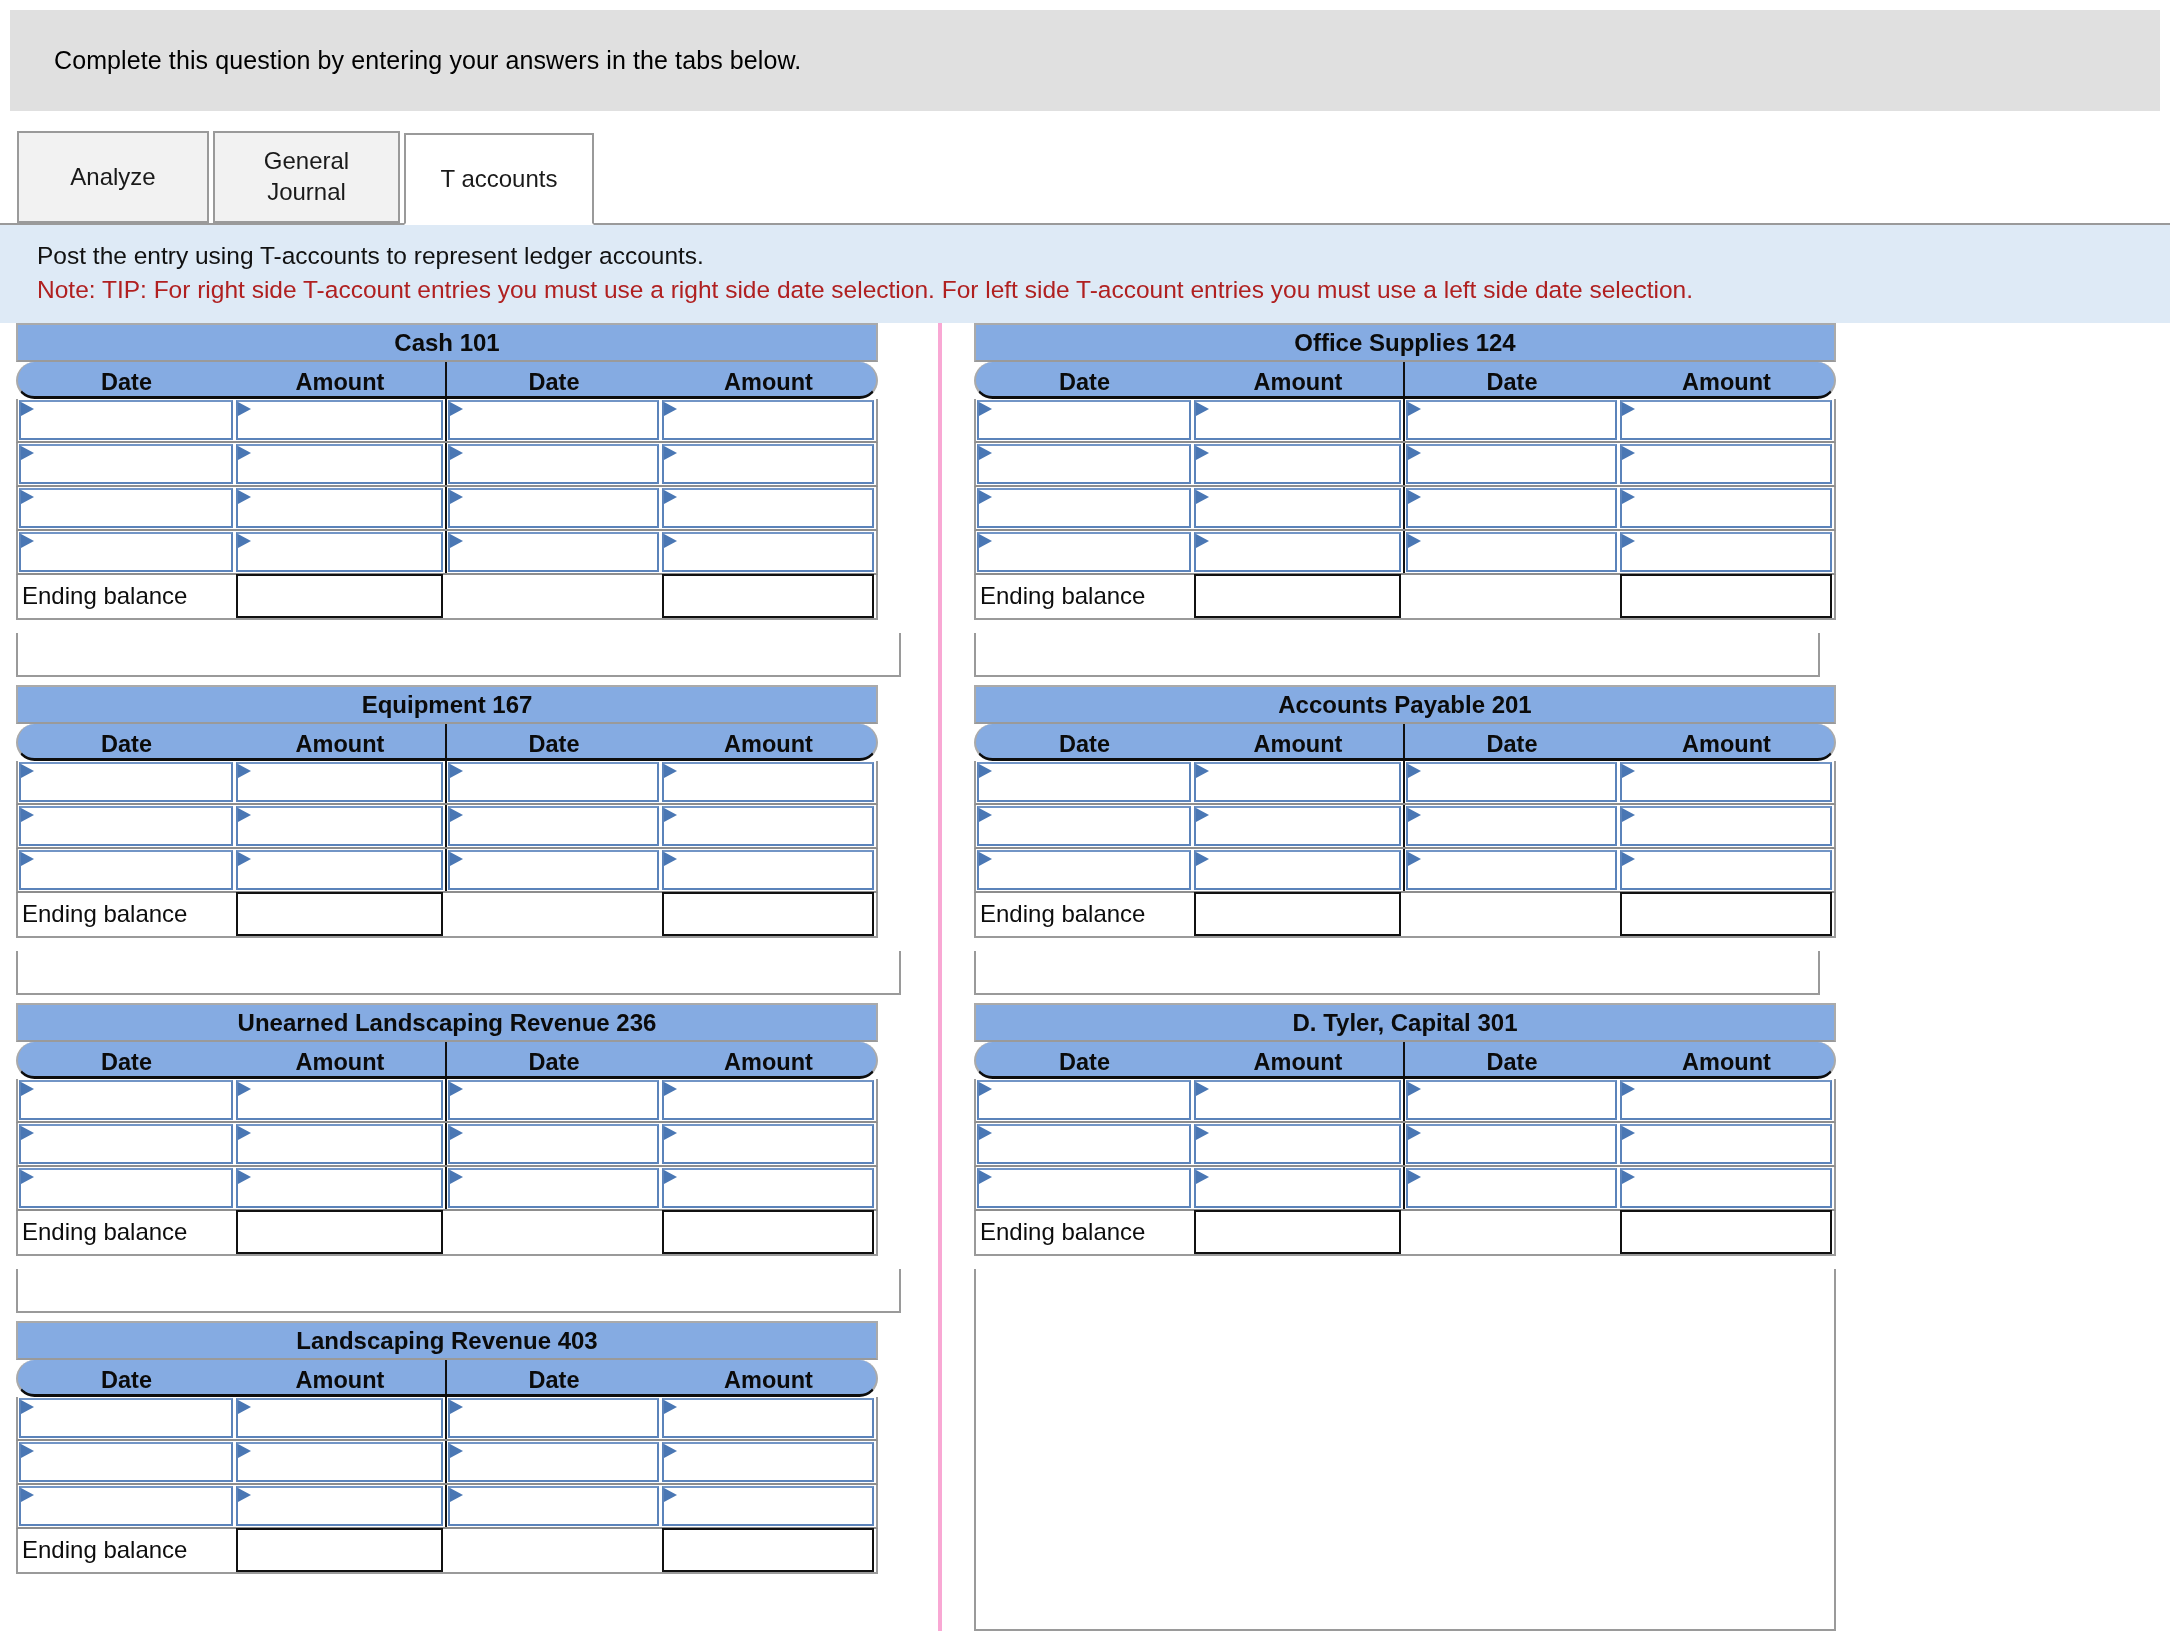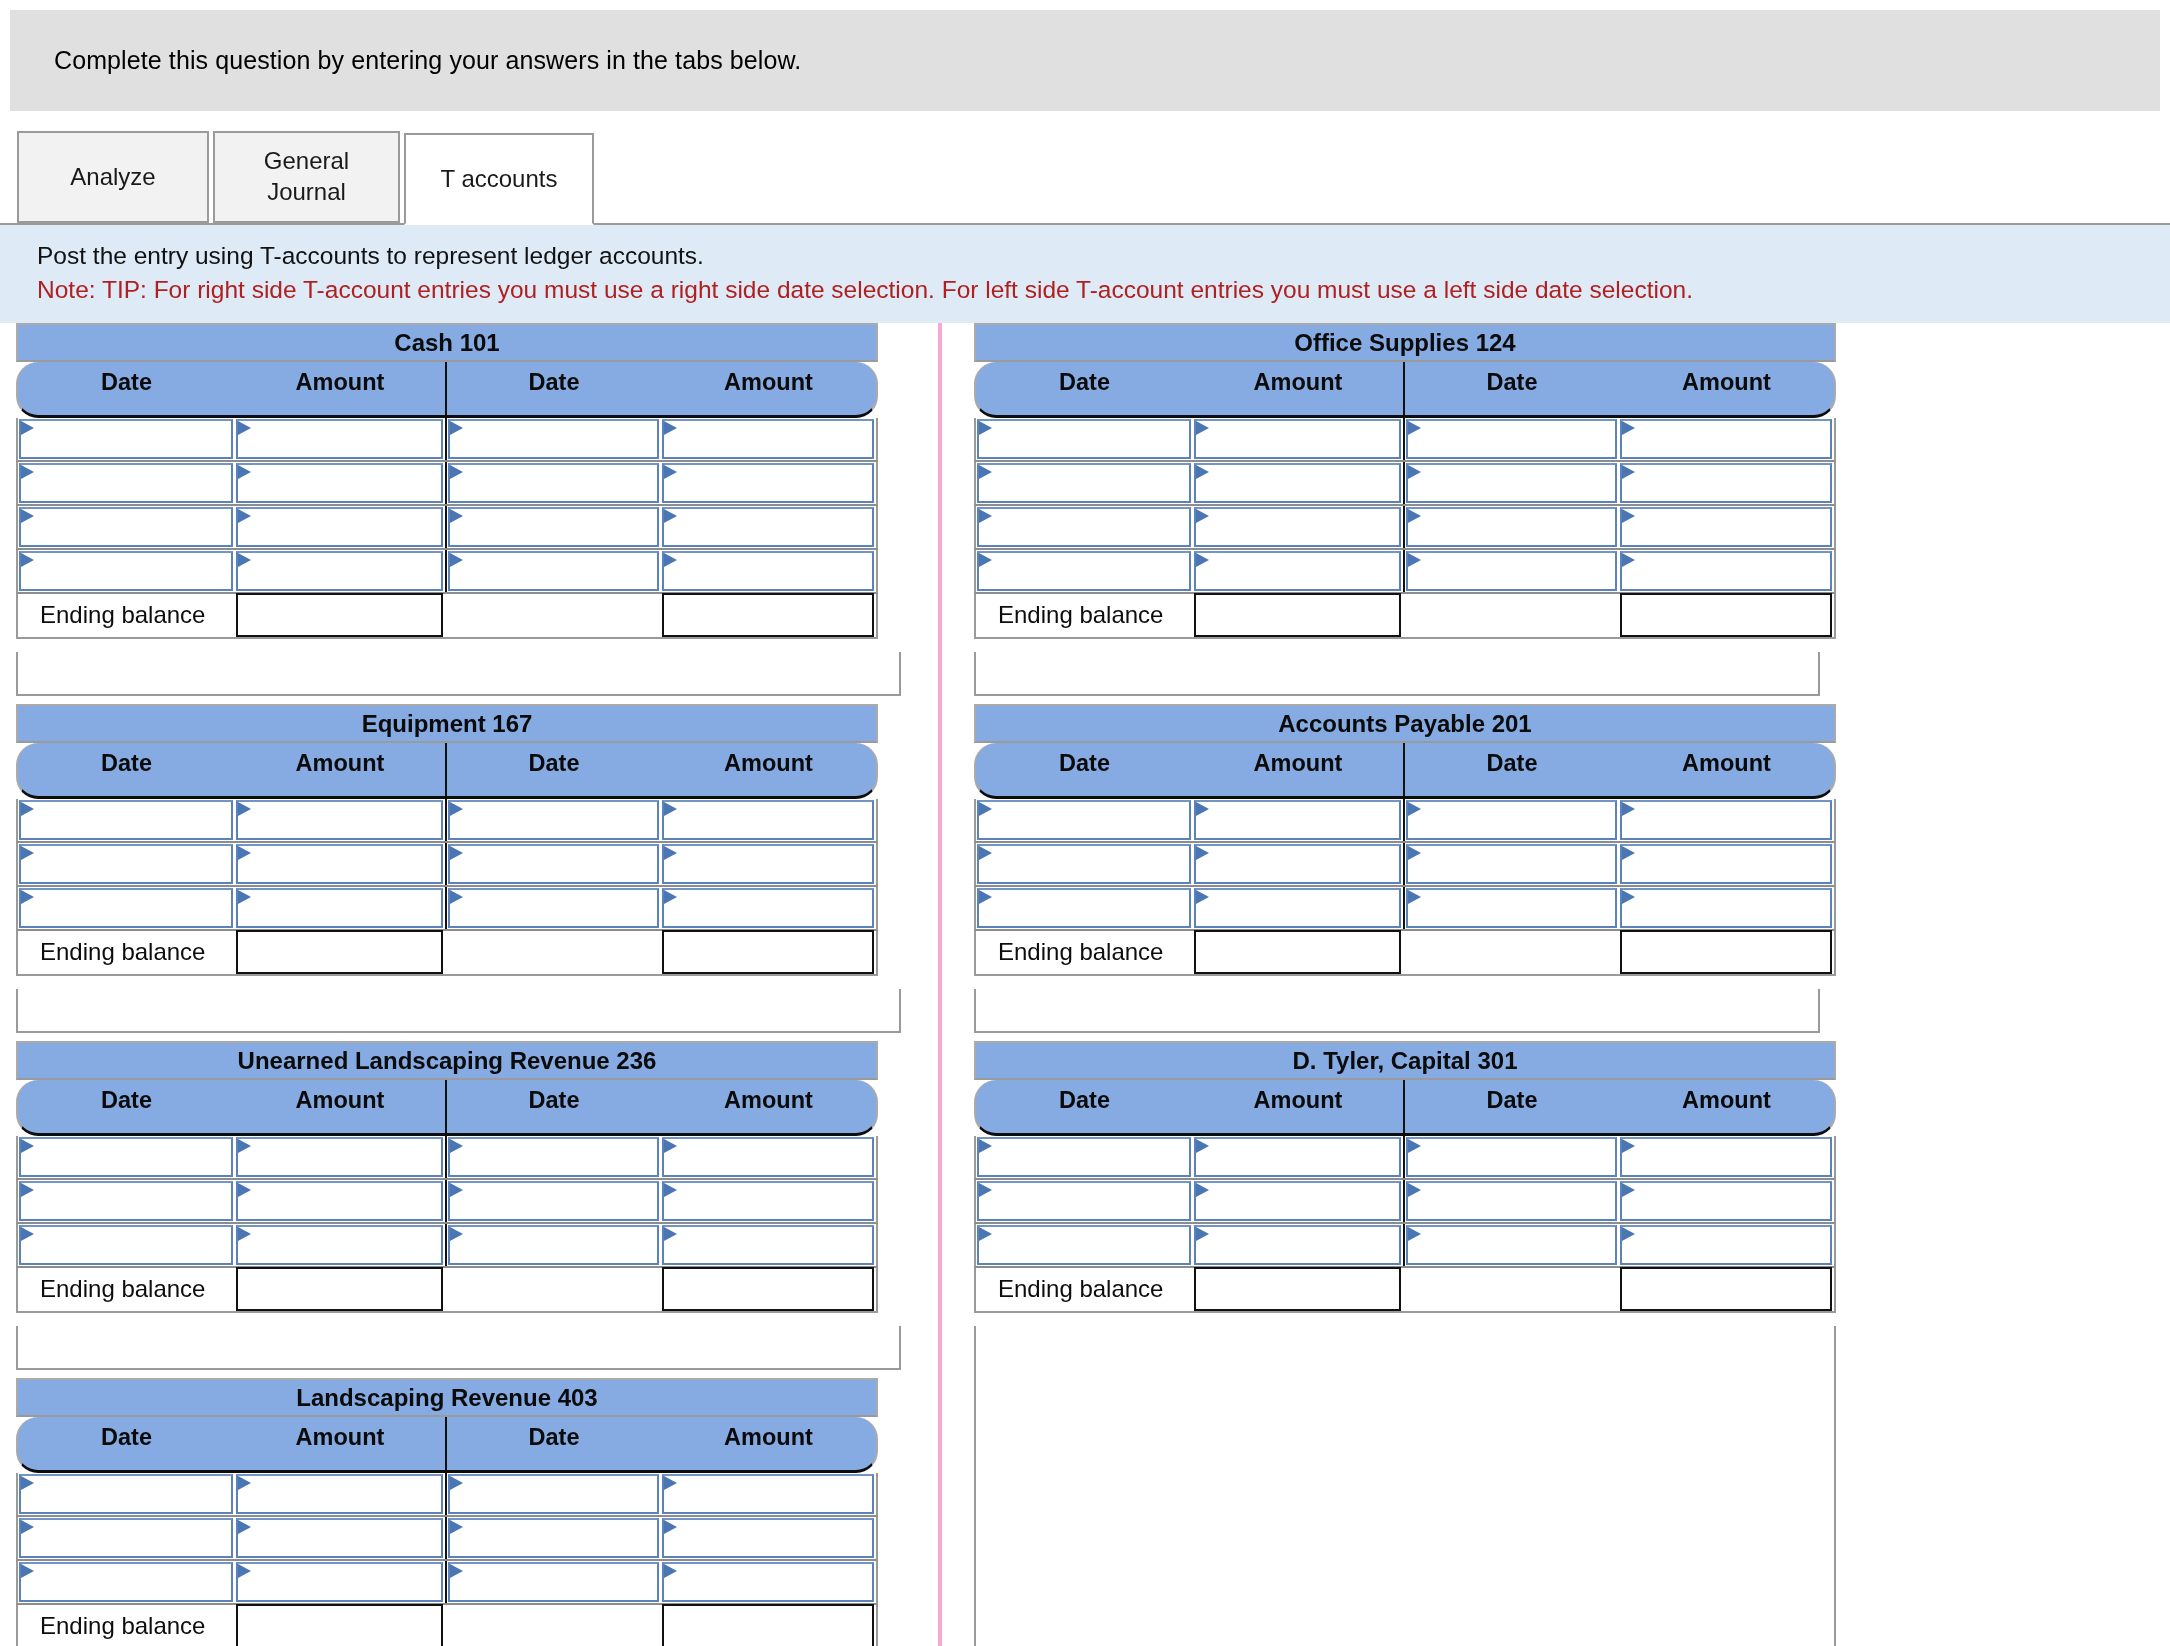--- a/index.html
+++ b/index.html
@@ -102,21 +102,21 @@
     color: #0b0b0b;
     height: 39px;
     line-height: 35px;
   }
   .ta-head {
     display: flex;
     background: #85abe2;
     border-left: 2px solid #aaaaaa;
     border-right: 2px solid #aaaaaa;
     border-bottom: 3px solid #0d0d0d;
-    height: 56px;
+    height: 37px;
     border-radius: 22px;
   }
   .ta-head .hc {
     font-size: 23.5px;
     font-weight: bold;
     color: #0b0b0b;
     text-align: center;
     line-height: 41px;
   }
   .ta-head .hc.mid { border-left: 2px solid #111111; }
@@ -167,21 +167,21 @@
     height: 45px;
     border-left: 2px solid #9a9a9a;
     border-right: 2px solid #9a9a9a;
     border-bottom: 2px solid #9a9a9a;
     background: #ffffff;
   }
   .eb-label {
     font-size: 24px;
     color: #0d0d0d;
     line-height: 42px;
-    padding-left: 22px;
+    padding-left: 4px;
     white-space: nowrap;
   }
   .eb-cell { position: relative; height: 100%; }
   .eb-box {
     position: absolute;
     left: 1px; top: -1px;
     width: calc(100% - 3px);
     height: 44px;
     background: #ffffff;
     border: 2px solid #111111;

